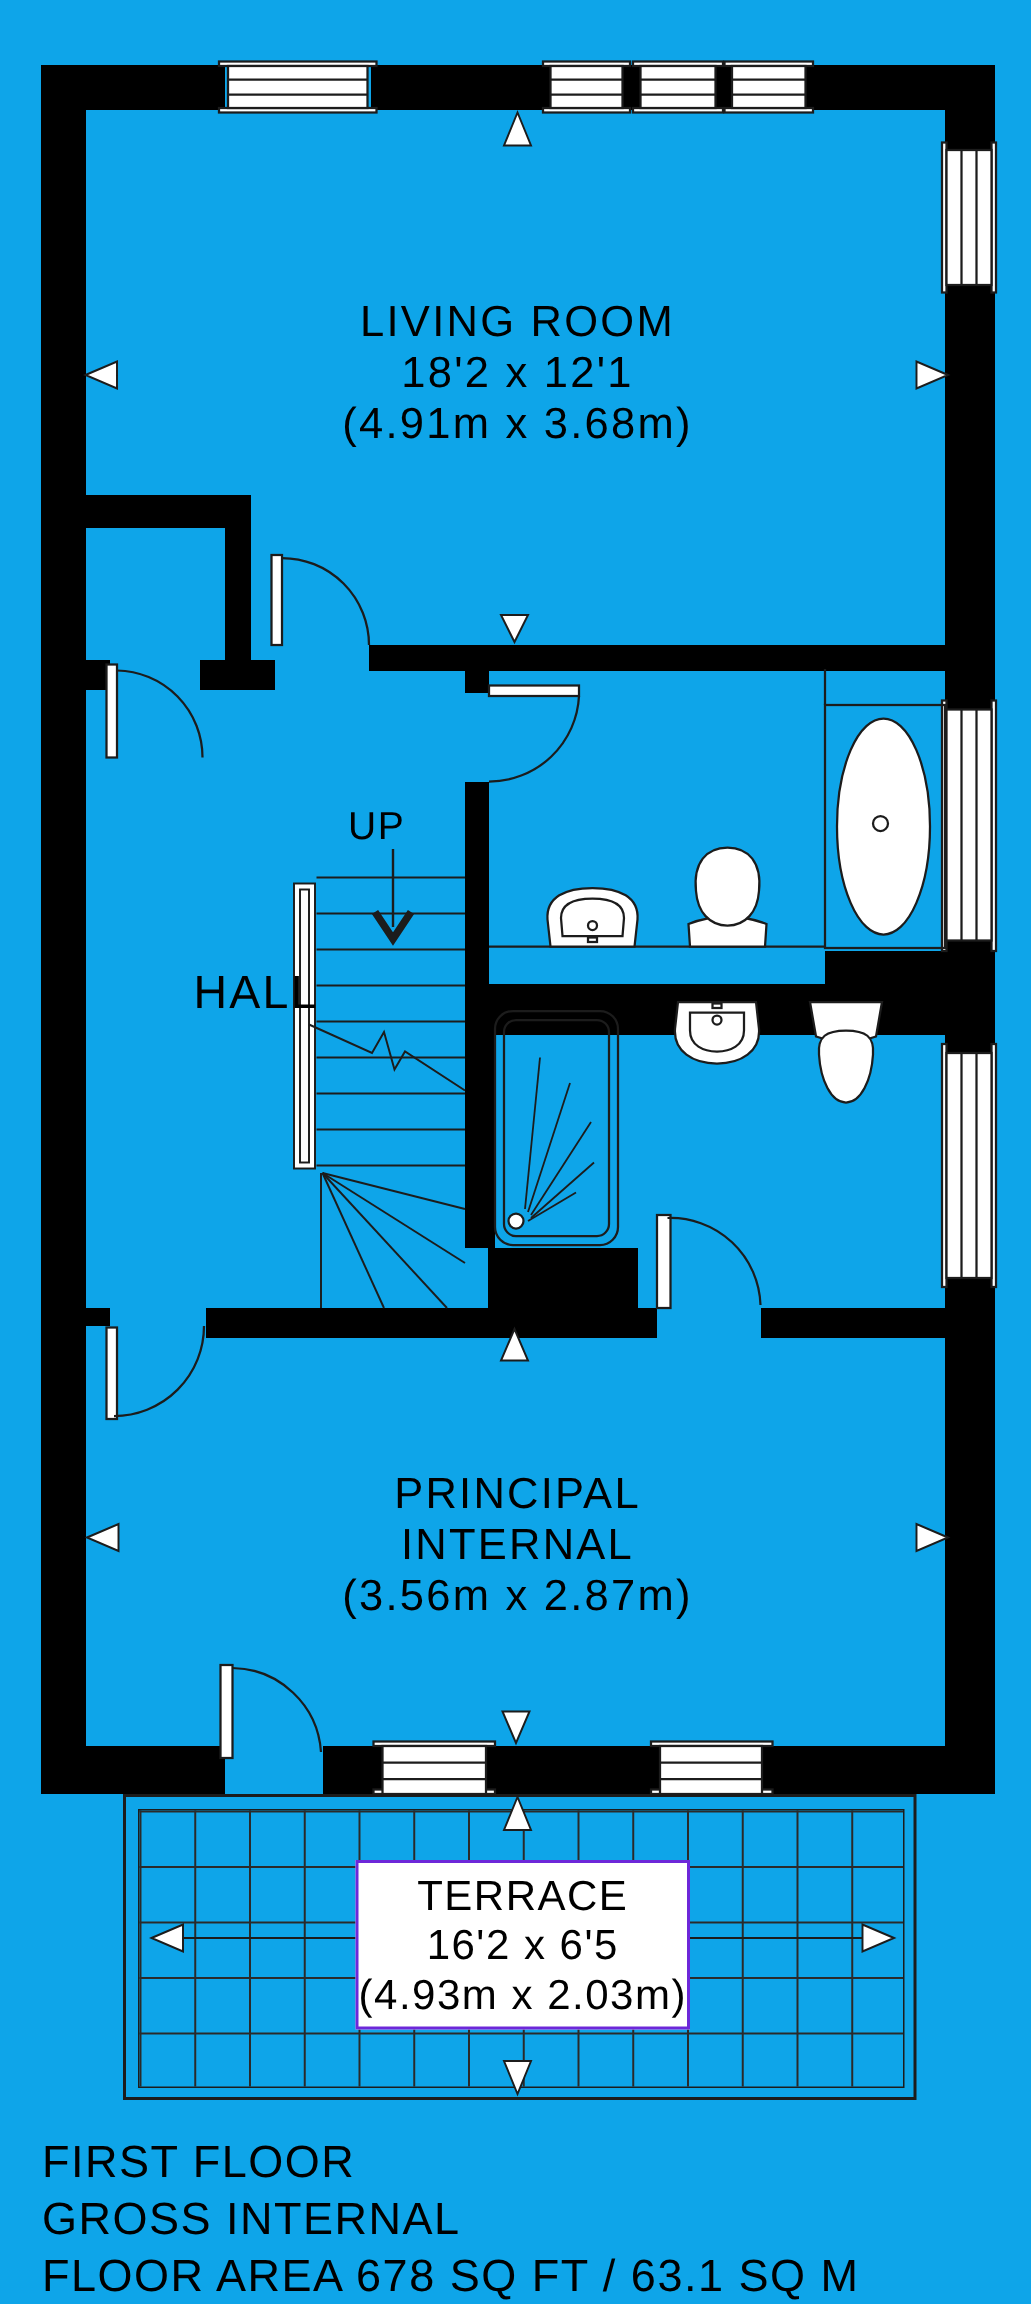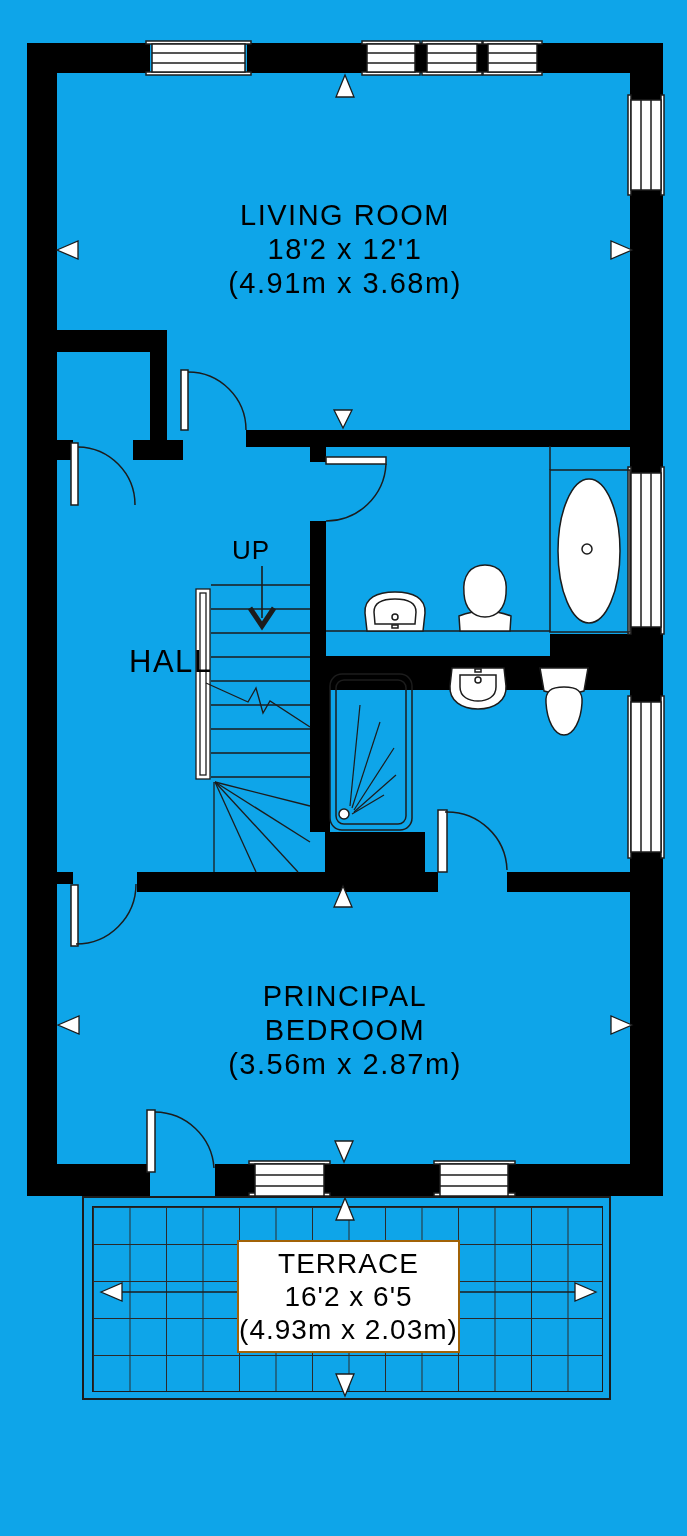--- a/index.html
+++ b/index.html
@@ -14,21 +14,21 @@
   #hall-label{left:86px;top:644px;font-size:31px;letter-spacing:1.5px;margin-left:43px;}
   #up-label{left:232px;top:535px;width:60px;text-align:left;font-size:26px;letter-spacing:1px;}
   #terrace-outer{position:absolute;left:82px;top:1196px;width:529px;height:204px;
                  border:2px solid #1c1c1c;z-index:1;box-sizing:border-box;}
   #terrace-grid{position:absolute;left:92px;top:1206px;width:511px;height:186px;
                 border:1px solid #1c1c1c;z-index:1;box-sizing:border-box;
                 background-image:linear-gradient(#2a2a2a 1px,transparent 1px),
                                  linear-gradient(90deg,#2a2a2a 1px,transparent 1px);
                 background-size:36.5px 37px;}
   #terrace-label{left:237px;top:1240px;width:223px;height:113px;background:#fff;
-                 border:2px solid #a16207;box-sizing:border-box;display:flex;flex-direction:column;
+                 border:2px solid #6d28d9;box-sizing:border-box;display:flex;flex-direction:column;
                  justify-content:center;align-items:center;font-size:28px;line-height:33px;
                  letter-spacing:1px;z-index:3;position:absolute;}
   #footer-label{left:28px;top:1423px;font-size:30px;line-height:38px;letter-spacing:1px;}
 </style>
 </head>
 <body>
 
 <div id="canvas">
 
   <div id="terrace-outer"></div>
@@ -271,24 +271,29 @@
     <span>18'2 x 12'1</span>
     <span>(4.91m x 3.68m)</span>
   </div>
 
   <div class="txt" id="up-label">UP</div>
 
   <div class="txt" id="hall-label">HALL</div>
 
   <div class="txt room-label" id="bedroom-label">
     <span>PRINCIPAL</span>
-    <span>BEDROOM</span>
+    <span>INTERNAL</span>
     <span>(3.56m x 2.87m)</span>
   </div>
 
   <div id="terrace-label">
     <span>TERRACE</span>
     <span>16'2 x 6'5</span>
     <span>(4.93m x 2.03m)</span>
   </div>
 
+  <div class="txt" id="footer-label">
+    <div>FIRST FLOOR</div>
+    <div>GROSS INTERNAL</div>
+    <div>FLOOR AREA 678 SQ FT / 63.1 SQ M</div>
+  </div>
 
 </div>
 
 </body></html>

